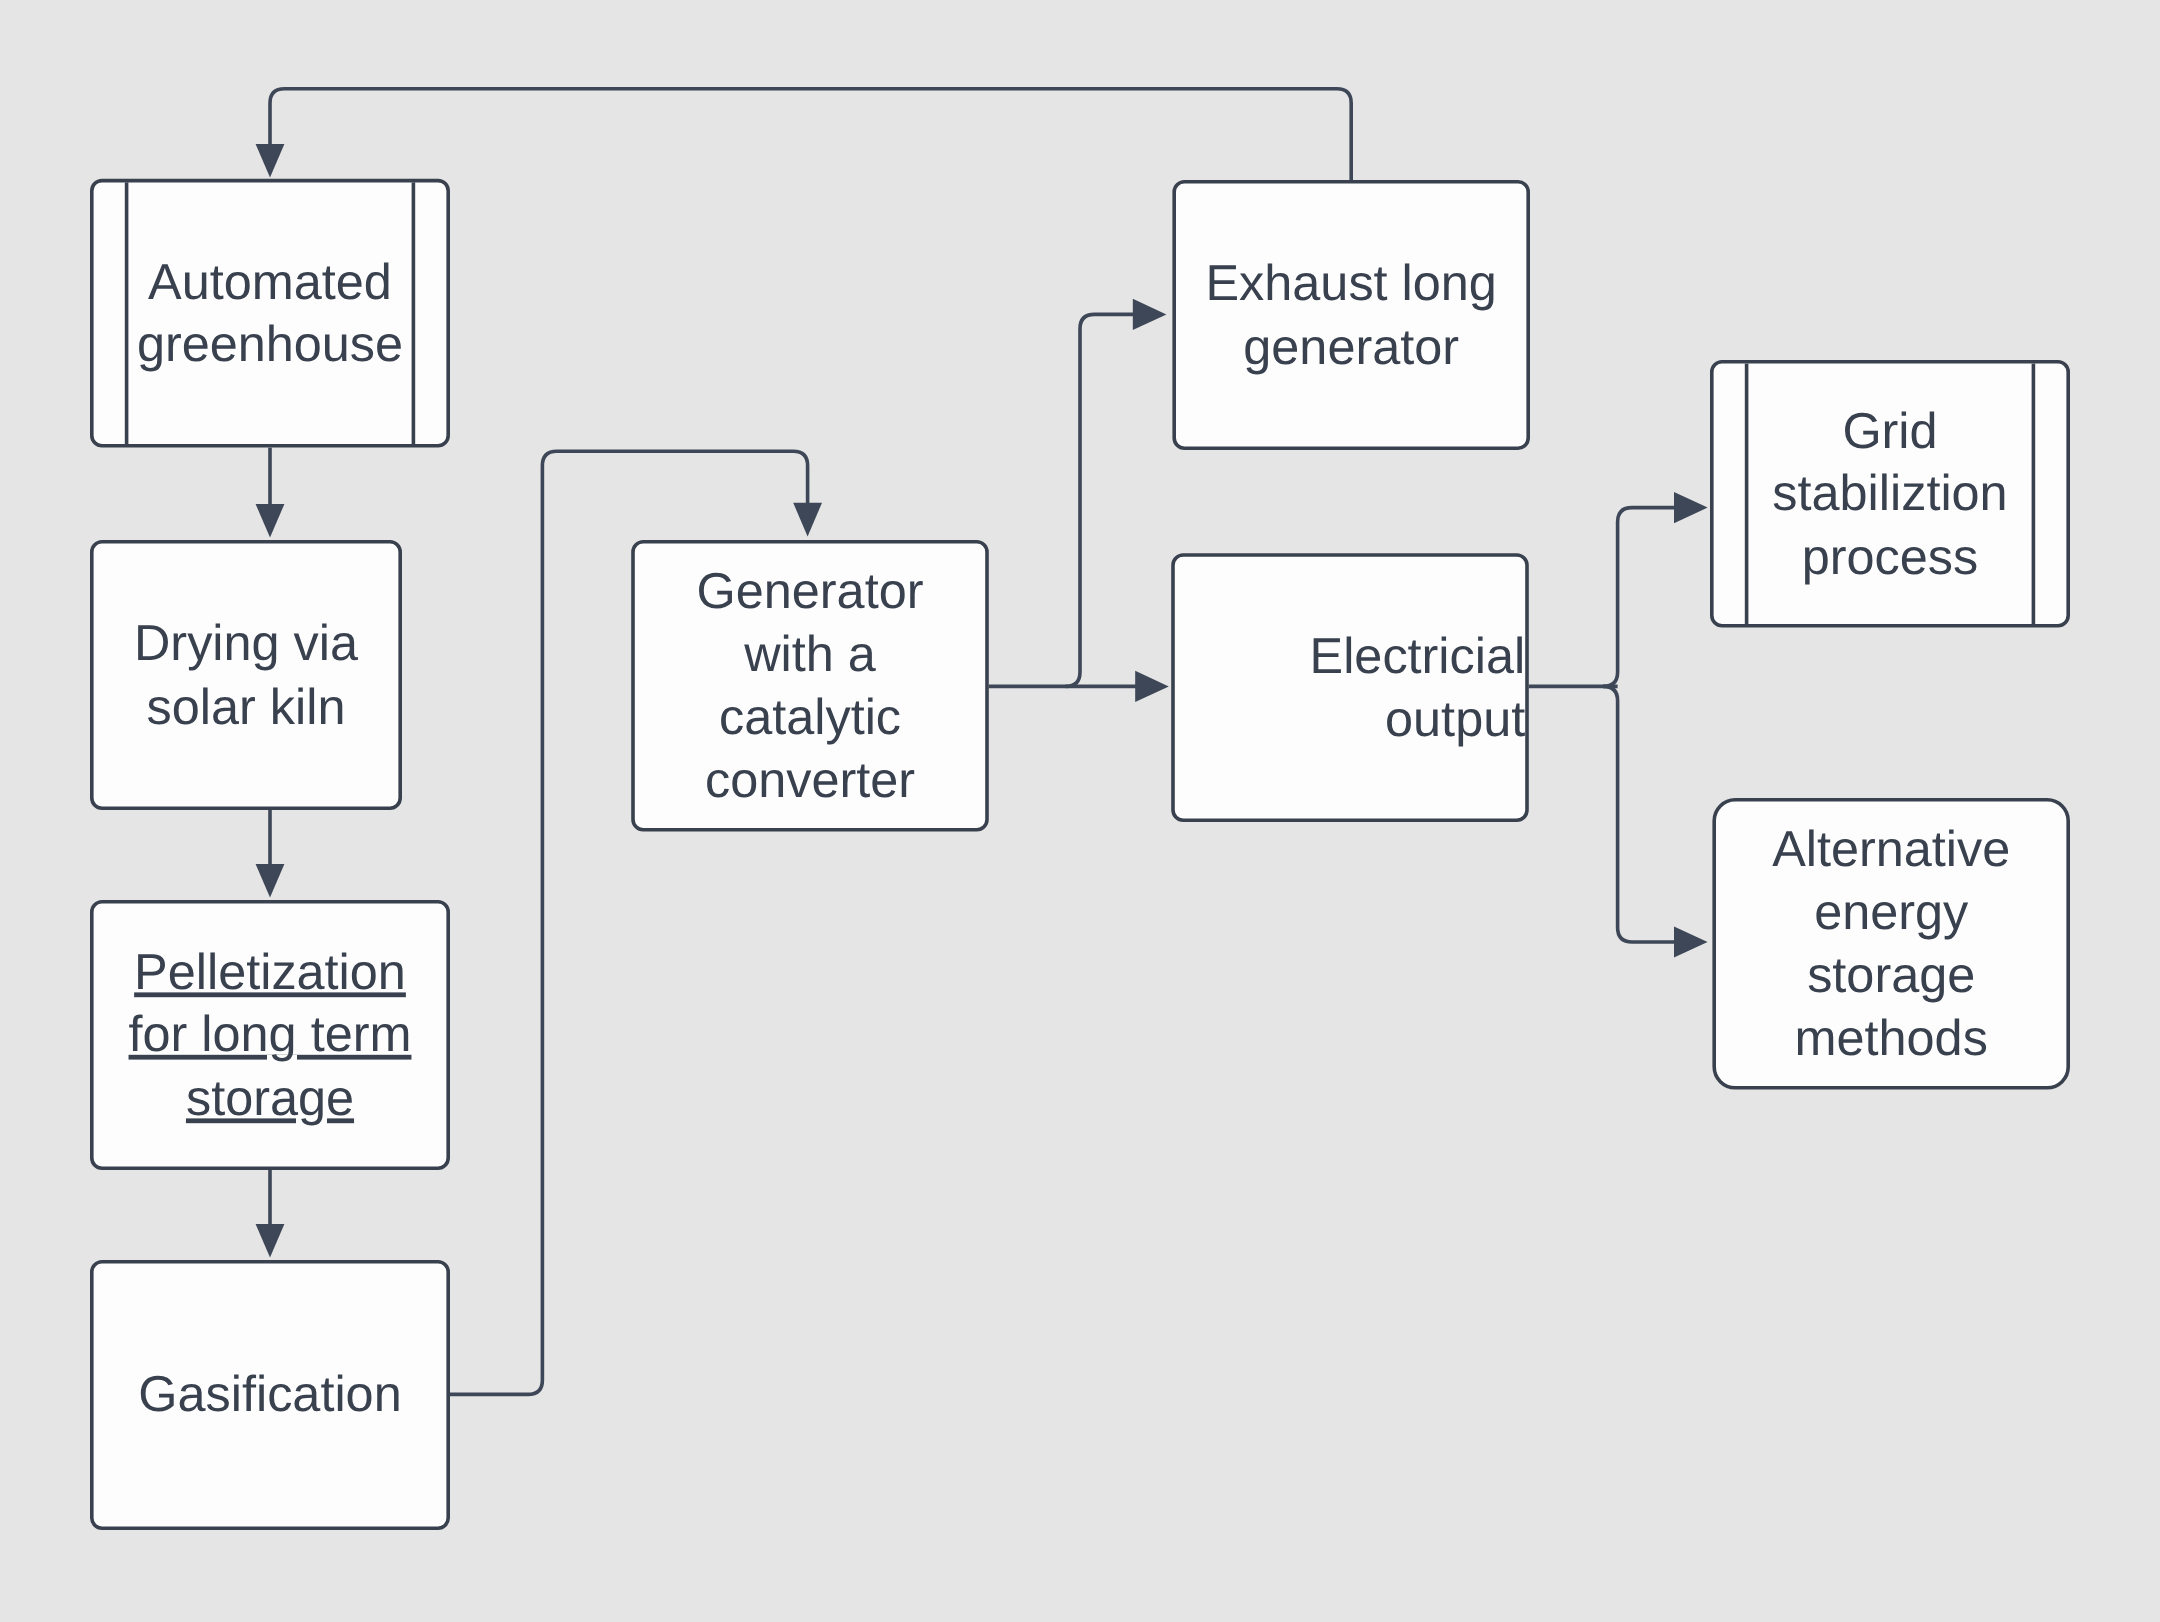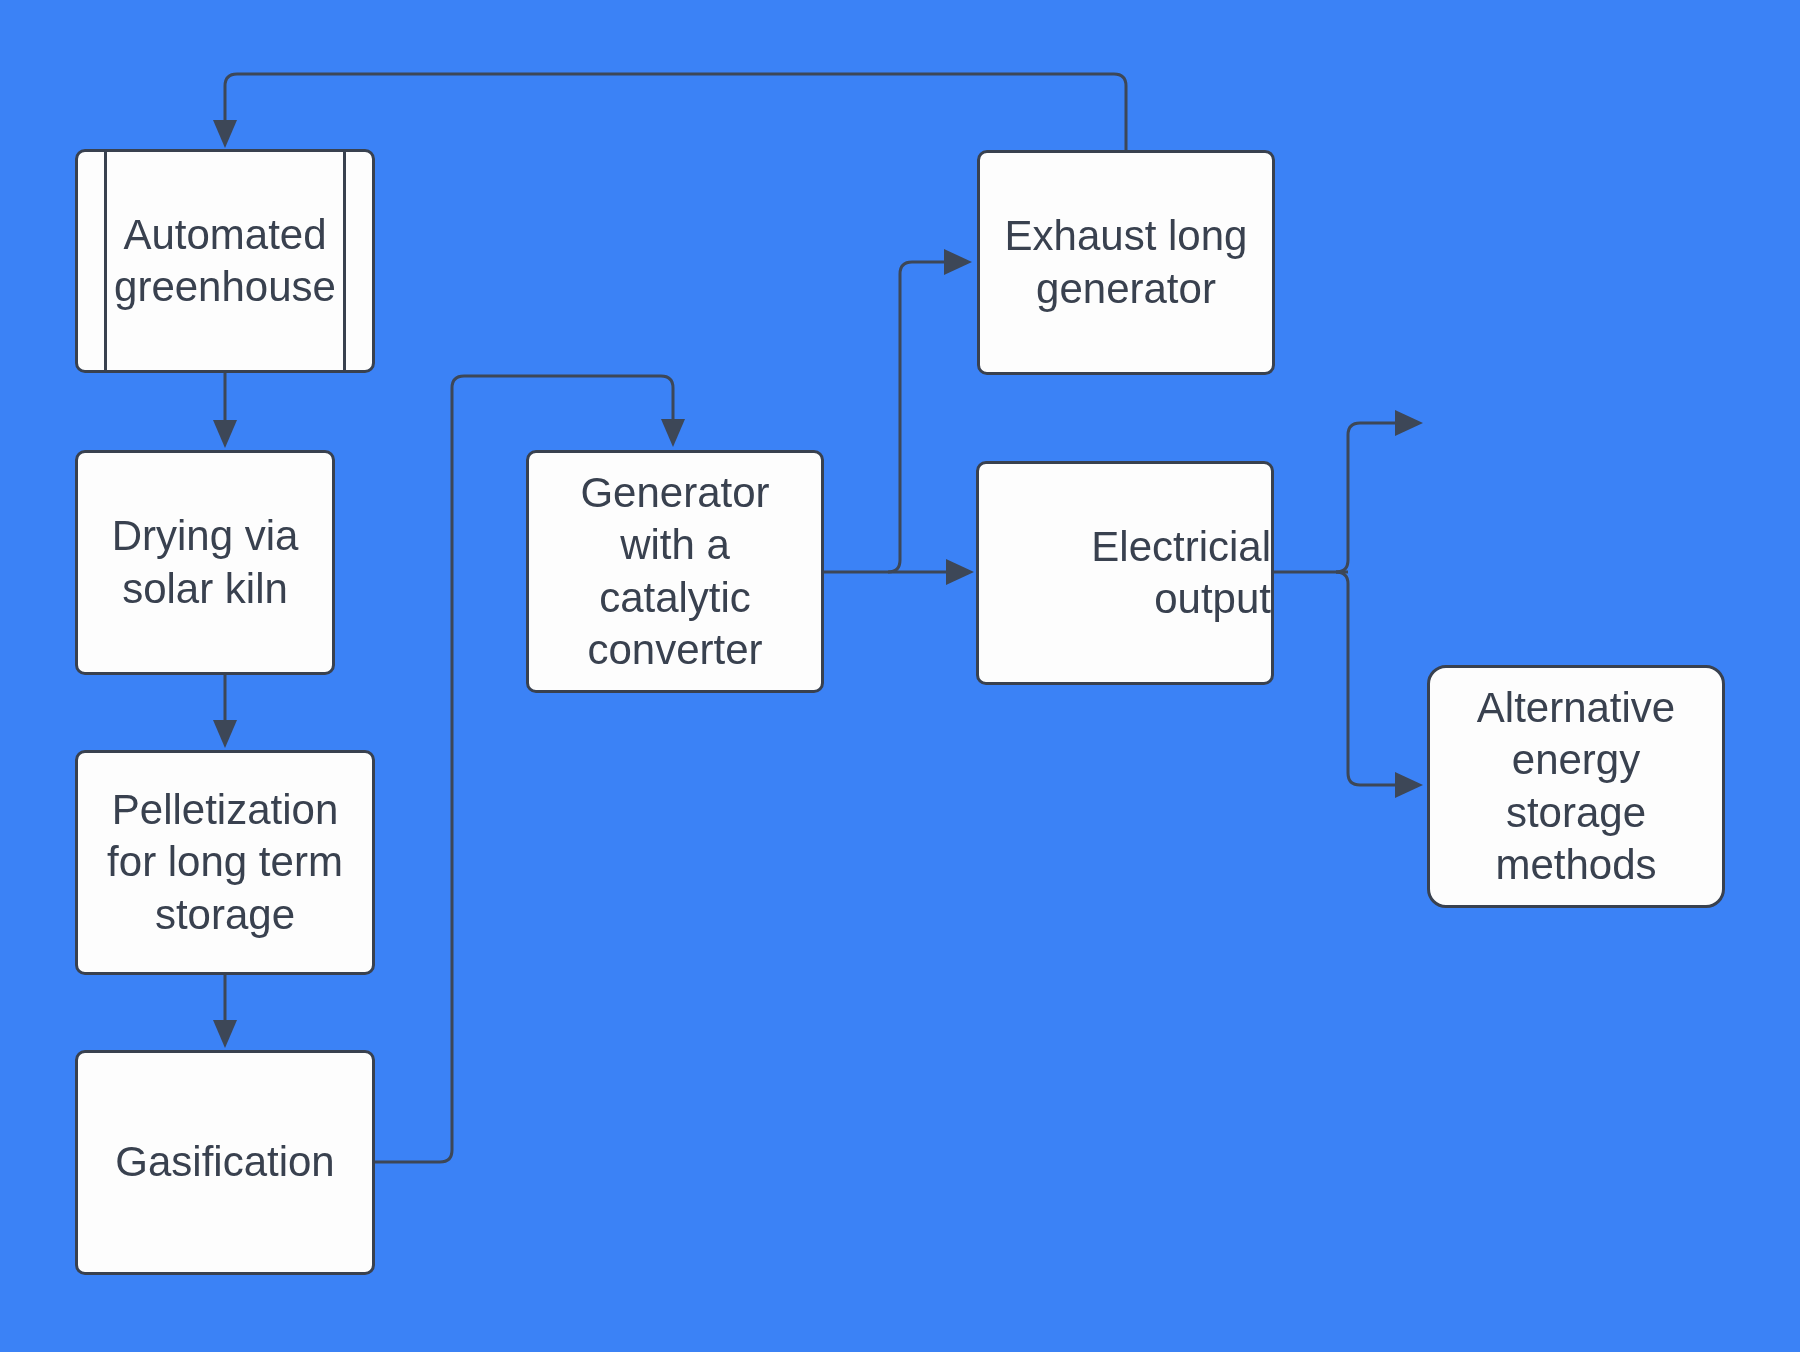--- a/index.html
+++ b/index.html
@@ -4,21 +4,21 @@
 <style>
   html, body {
     margin: 0;
     padding: 0;
     background: #000000;
   }
   #canvas {
     position: relative;
     width: 1800px;
     height: 1352px;
-    background: #3b82f6;
+    background: #e5e5e5;
     font-family: "Liberation Sans", sans-serif;
     overflow: hidden;
   }
   #edges {
     position: absolute;
     left: 0; top: 0;
     width: 1800px;
     height: 1352px;
     pointer-events: none;
   }
@@ -102,21 +102,21 @@
     <span class="pp-bar right"></span>
     <span class="label">Automated
 greenhouse</span>
   </div>
 
   <div class="node" style="left:75px; top:450px; width:260px; height:225px;text-align:center;">
     <span class="label">Drying via
 solar kiln</span>
   </div>
 
-  <div class="node" style="left:75px; top:750px; width:300px; height:225px;">
+  <div class="node" style="left:75px; top:750px; width:300px; height:225px;text-decoration:underline;">
     <span class="label">Pelletization
 for long term
 storage</span>
   </div>
 
   <div class="node" style="left:75px; top:1050px; width:300px; height:225px;">
     <span class="label">Gasification</span>
   </div>
 
   <div class="node" style="left:526px; top:450px; width:298px; height:243px;">
@@ -129,20 +129,27 @@
   <div class="node" style="left:977px; top:150px; width:298px; height:225px;">
     <span class="label">Exhaust long
 generator</span>
   </div>
 
   <div class="node" style="left:976px; top:461px; width:298px; height:224px;text-align:right;">
     <span class="label">Electricial
 output</span>
   </div>
 
+  <div class="node" style="left:1425px; top:300px; width:300px; height:223px;">
+    <span class="pp-bar left"></span>
+    <span class="pp-bar right"></span>
+    <span class="label">Grid
+stabiliztion
+process</span>
+  </div>
 
   <div class="node" style="left:1427px; top:665px; width:298px; height:243px;border-radius:19px;">
     <span class="label">Alternative
 energy
 storage
 methods</span>
   </div>
 
 </div>
 

